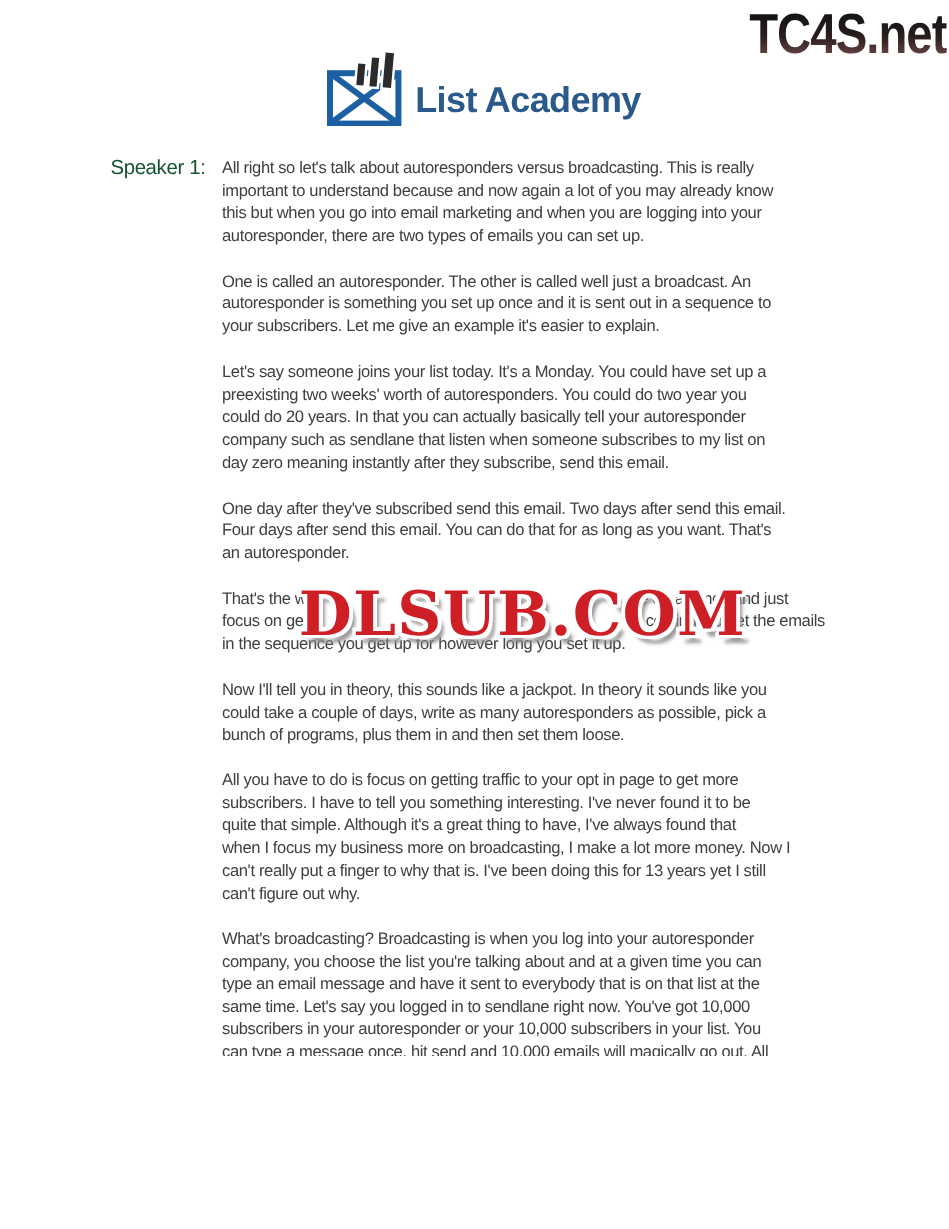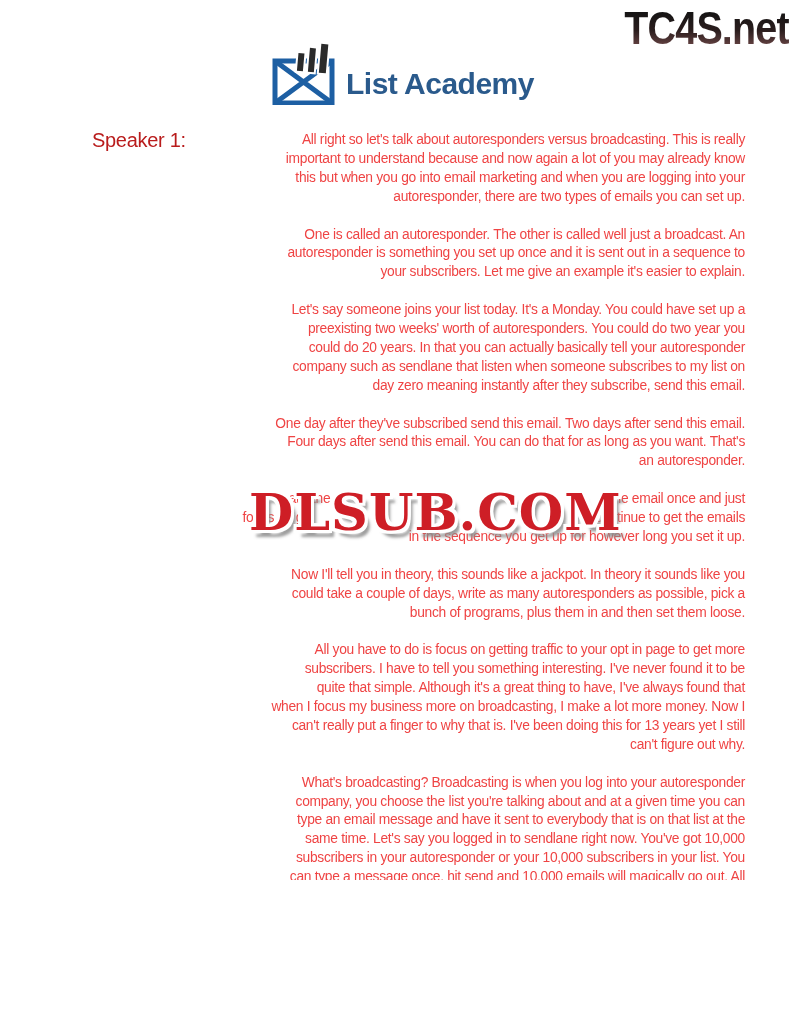--- a/index.html
+++ b/index.html
@@ -25,27 +25,27 @@
   .brand svg { display:block; }
   .brand-text {
     font-family:"Liberation Sans", sans-serif;
     font-weight:700; font-size:30px; letter-spacing:-0.5px;
     color:#2a5a8c; margin-bottom:6px; line-height:1;
   }
 
   
   .speaker {
     position:absolute; left:92px; top:131px;
-    font-size:20px; line-height:18.9px; letter-spacing:-0.3px; color:#b91c1c;
+    font-size:17px; line-height:18.9px; letter-spacing:-0.3px; color:#14532d;
     white-space:nowrap;
   }
   .paras { position:absolute; left:185px; top:131px; width:560px; }
   .para {
-    font-size:13.8px; line-height:18.9px; letter-spacing:-0.3px; color:#ef4444;
-    margin:0 0 18.9px 0; white-space:nowrap;text-align:right;
+    font-size:13.8px; line-height:18.9px; letter-spacing:-0.3px; color:#404040;
+    margin:0 0 18.9px 0; white-space:nowrap;
   }
   .para .line { height:18.9px; white-space:nowrap; }
   .gap { display:inline-block; }
   .g1 { width:270px; }
   .g2 { width:285px; }
 
   
   .dlsub {
     position:absolute; left:249px; top:484px;
     font-family:"DejaVu Serif", serif; font-weight:bold;

